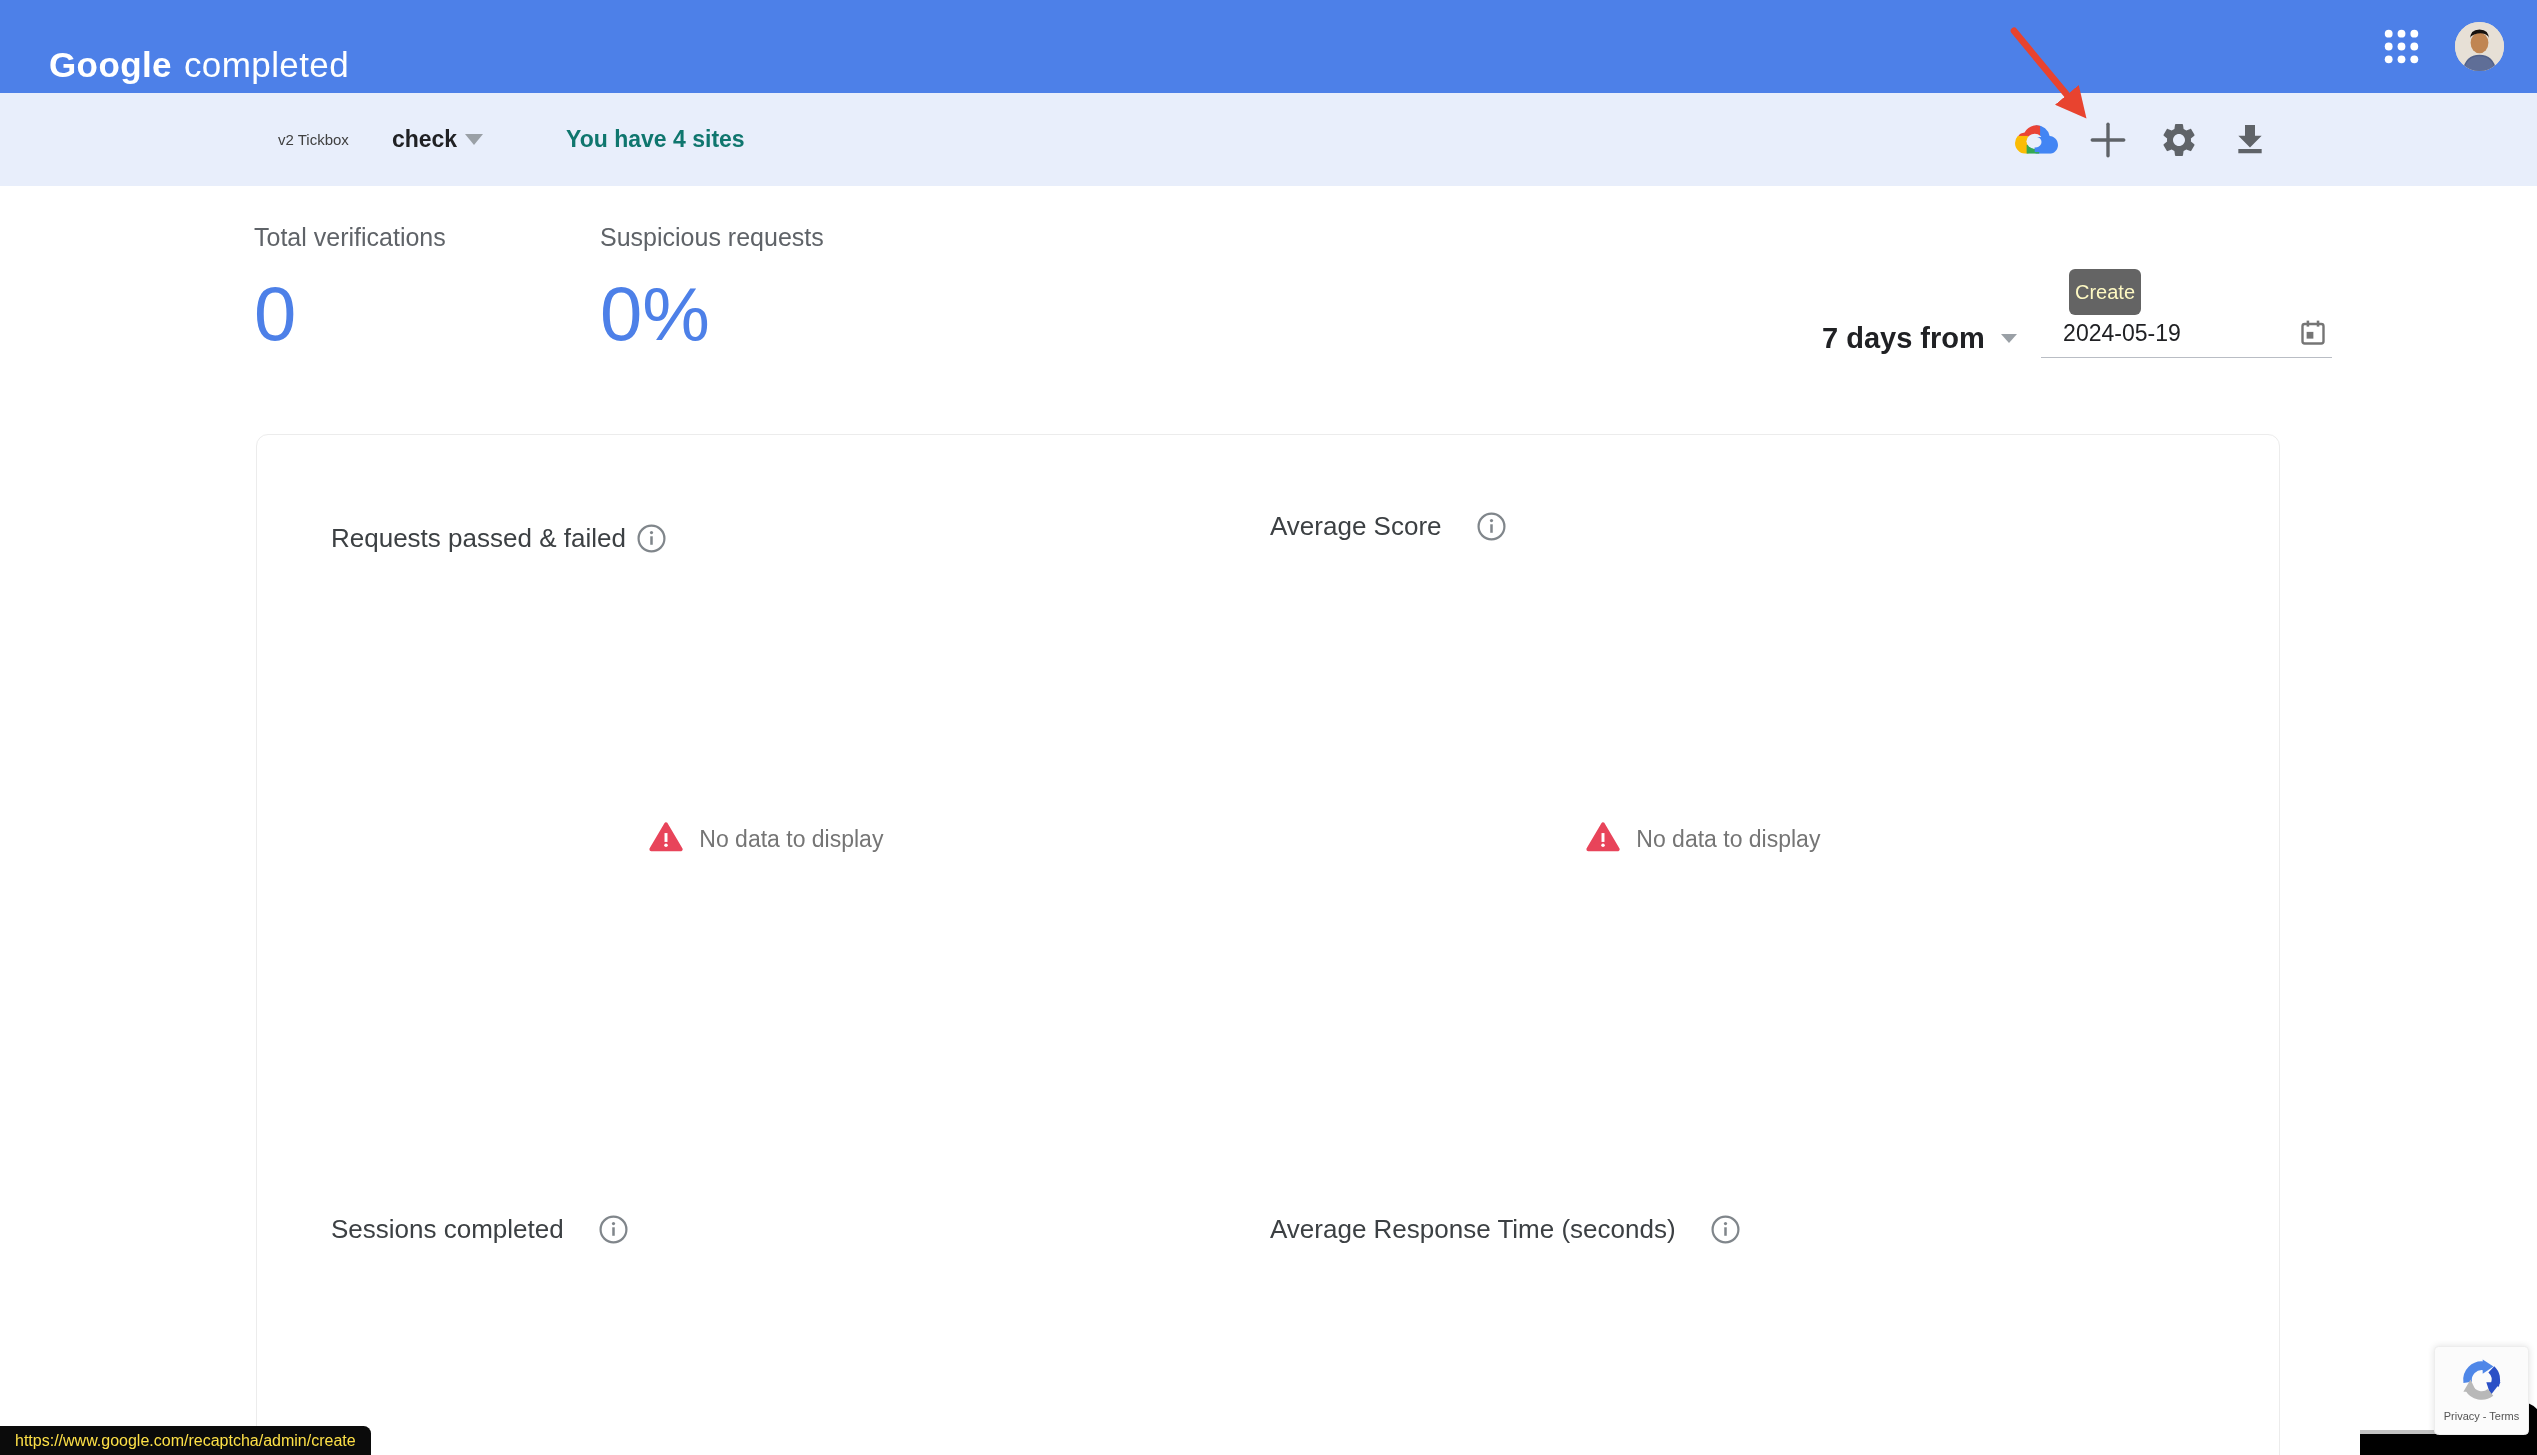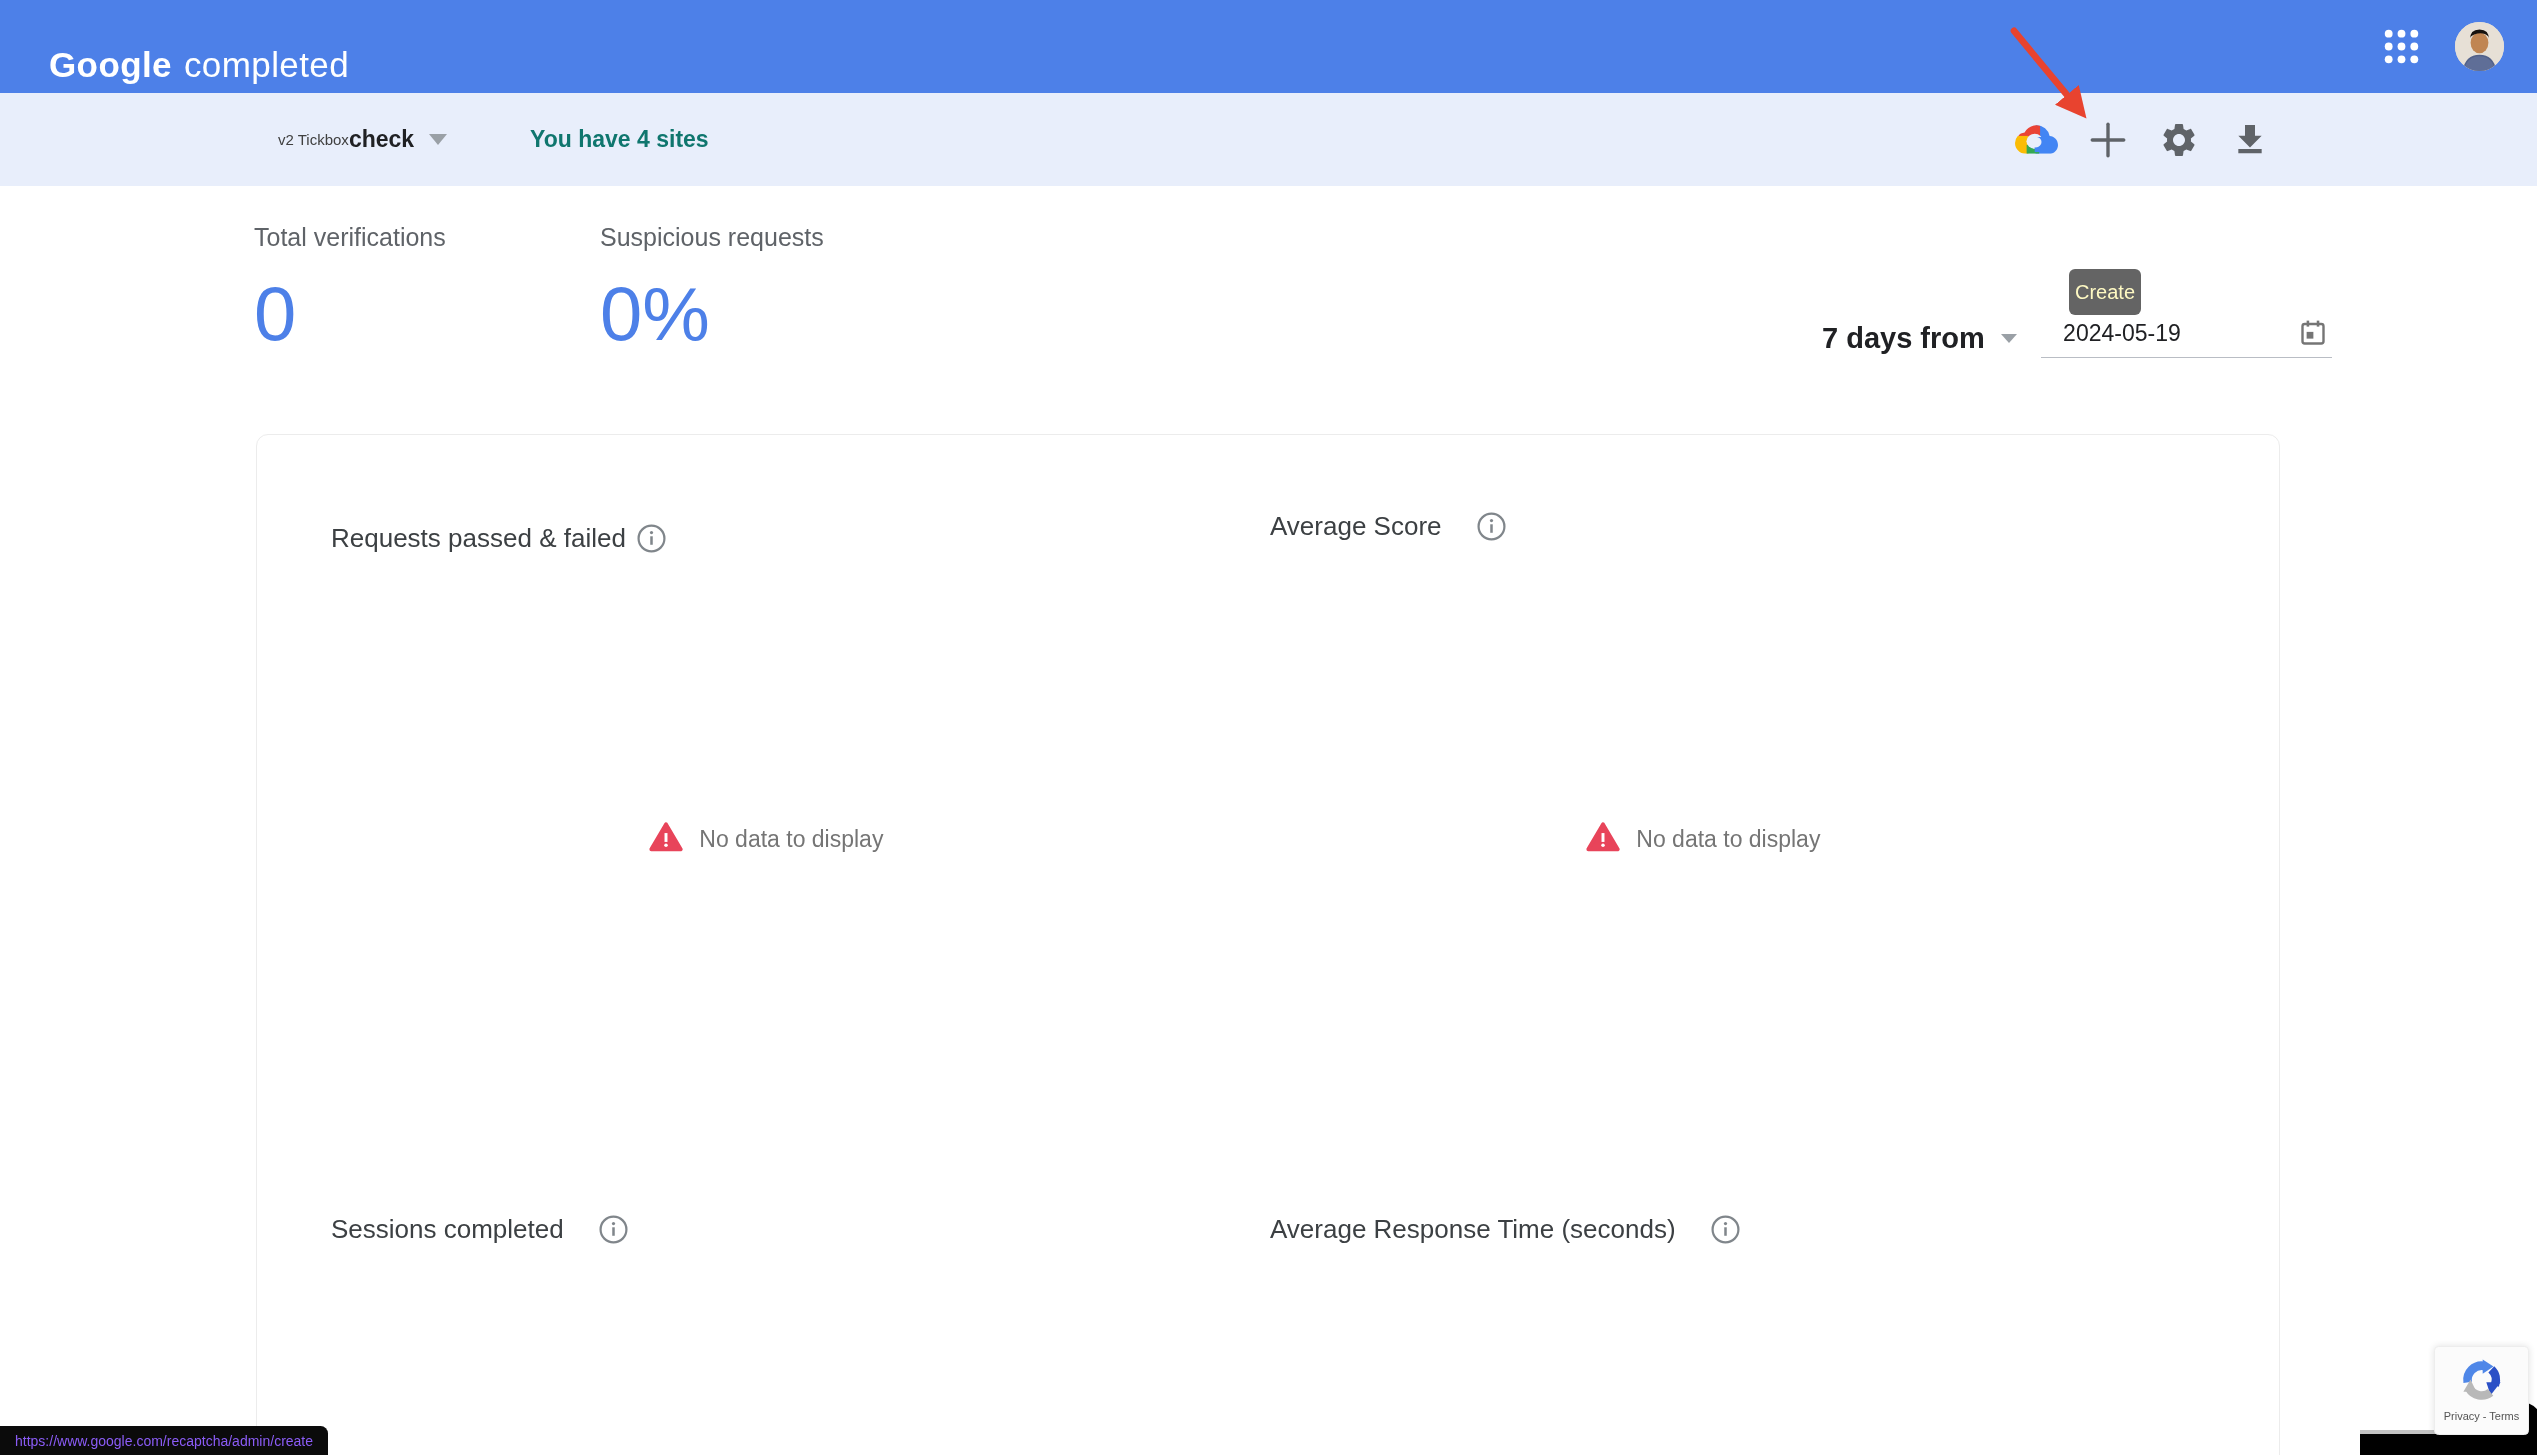--- a/index.html
+++ b/index.html
@@ -20,21 +20,21 @@
   .header-right { margin-left:auto; display:flex; align-items:center; gap:34px; }
   .apps-grid-btn { width:40px; height:40px; display:flex; align-items:center; justify-content:center; cursor:pointer; }
   .avatar { width:49px; height:49px; border-radius:50%; overflow:hidden; background:#e9e2d8; cursor:pointer; }
 
   
   .toolbar {
     height:93px; background:#e8eefb; display:flex; align-items:center;
     padding-left:278px; position:relative;
   }
   .project-type { font-size:15px; color:#404040; }
-  .project-selector { display:flex; align-items:center; gap:15px; cursor:pointer;text-align:right; }
+  .project-selector { margin-left:43px; display:flex; align-items:center; gap:8px; cursor:pointer;text-align:right; }
   .project-selector .sel-label { font-size:23px; font-weight:700; color:#202124; }
   .caret-down { width:0; height:0; border-left:9px solid transparent; border-right:9px solid transparent; border-top:11px solid #9aa0a6; }
   .sites-link { margin-left:83px; font-size:23px; font-weight:700; color:#0f766e; text-decoration:none; cursor:pointer; }
   .toolbar-icons { margin-left:auto; margin-right:267px; display:flex; align-items:center; gap:28px; }
   .icon-btn { width:43px; height:43px; display:flex; align-items:center; justify-content:center; cursor:pointer; }
 
   
   .annotation-arrow { position:absolute; left:1959px; top:10.4px; z-index:60; pointer-events:none; }
   .create-tooltip {
     position:absolute; left:2069px; top:176px; width:72px; height:46px;
@@ -77,21 +77,21 @@
   .ch-3 { left:1013px; top:779px; }
   .info-btn { display:flex; cursor:pointer; }
   .no-data { position:absolute; display:flex; align-items:center; gap:16.3px; }
   .no-data-text { font-size:23px; color:#757575; }
   .nd-0 { left:392px;  top:387px; }
   .nd-1 { left:1329px; top:387px; }
 
   
   .status-bar {
     position:absolute; left:0; bottom:0; height:30px; background:#0b0b0b;
-    color:#8b5cf6; font-size:14px; display:flex; align-items:center;
+    color:#fde047; font-size:16px; display:flex; align-items:center;
     padding:0 15px; border-top-right-radius:7.4px; z-index:40;
   }
 
   
   .recaptcha-badge {
     position:absolute; right:9px; bottom:21.5px; width:95px; height:89px;
     background:#fbfbfb; border:0.7px solid #ededed; border-radius:4.5px;
     box-shadow:0 0 7.4px rgba(0,0,0,.12);
     display:flex; flex-direction:column; align-items:center; justify-content:center;
     gap:6px; z-index:30; cursor:pointer;

